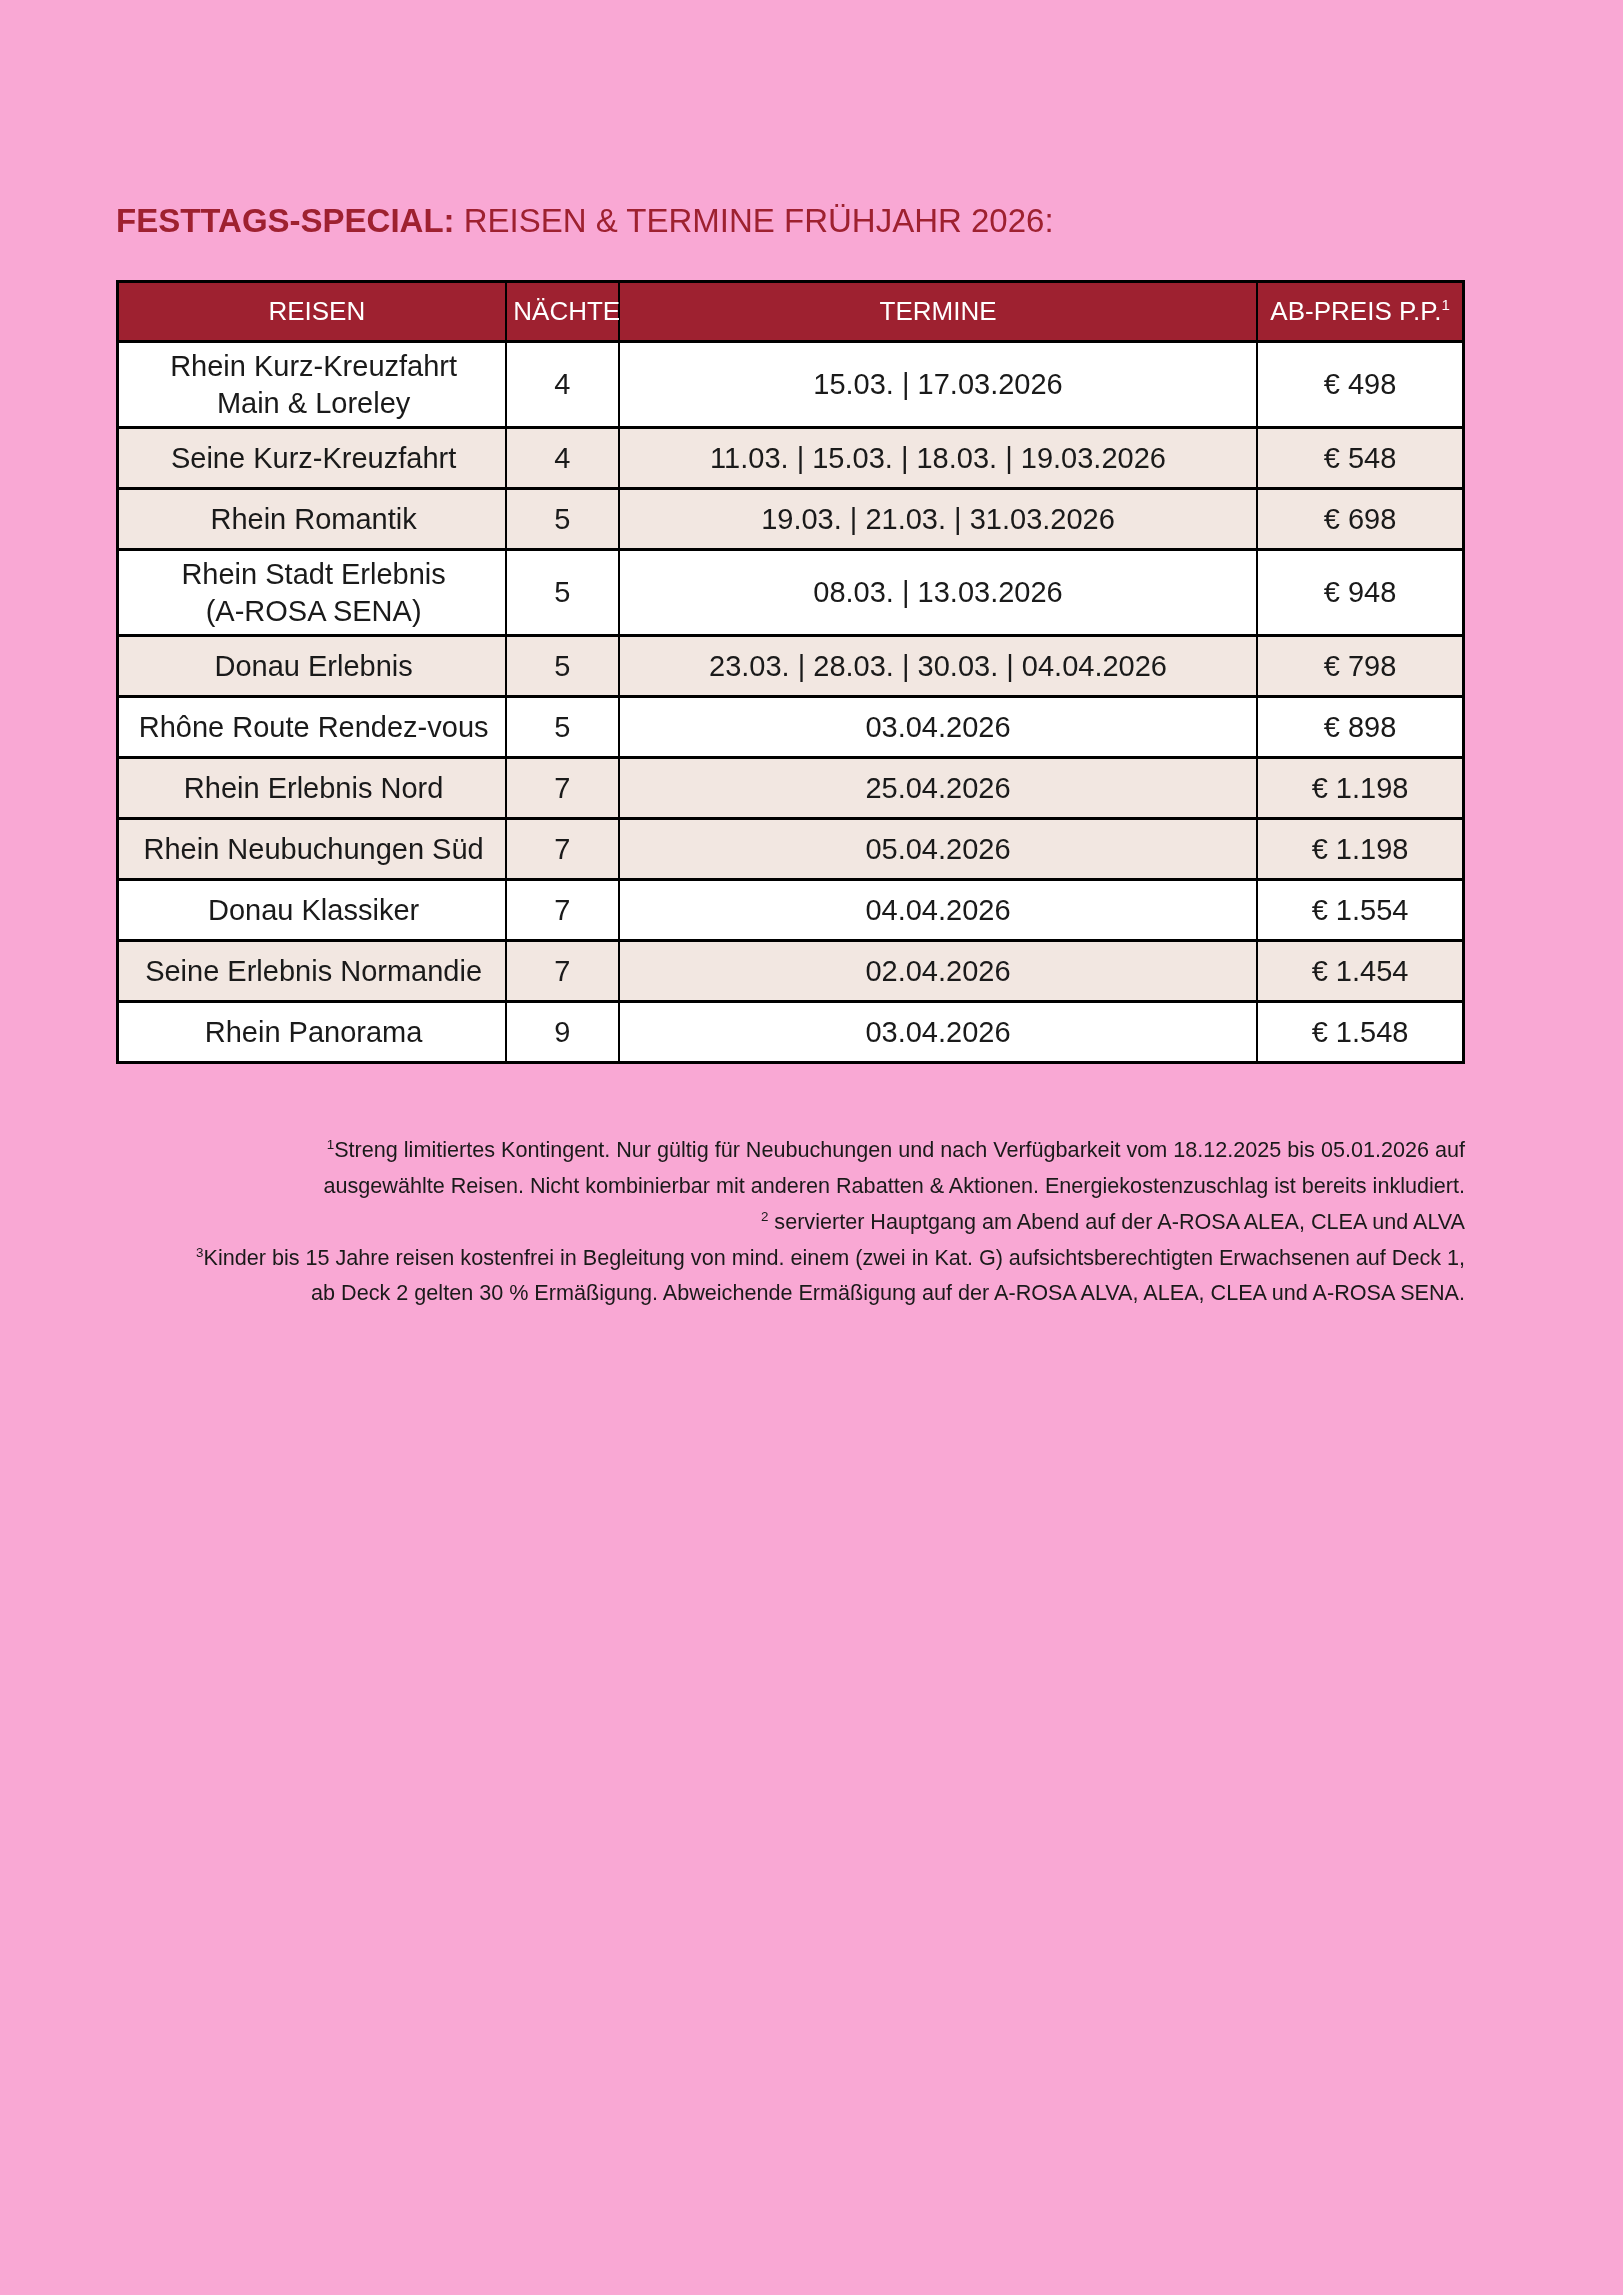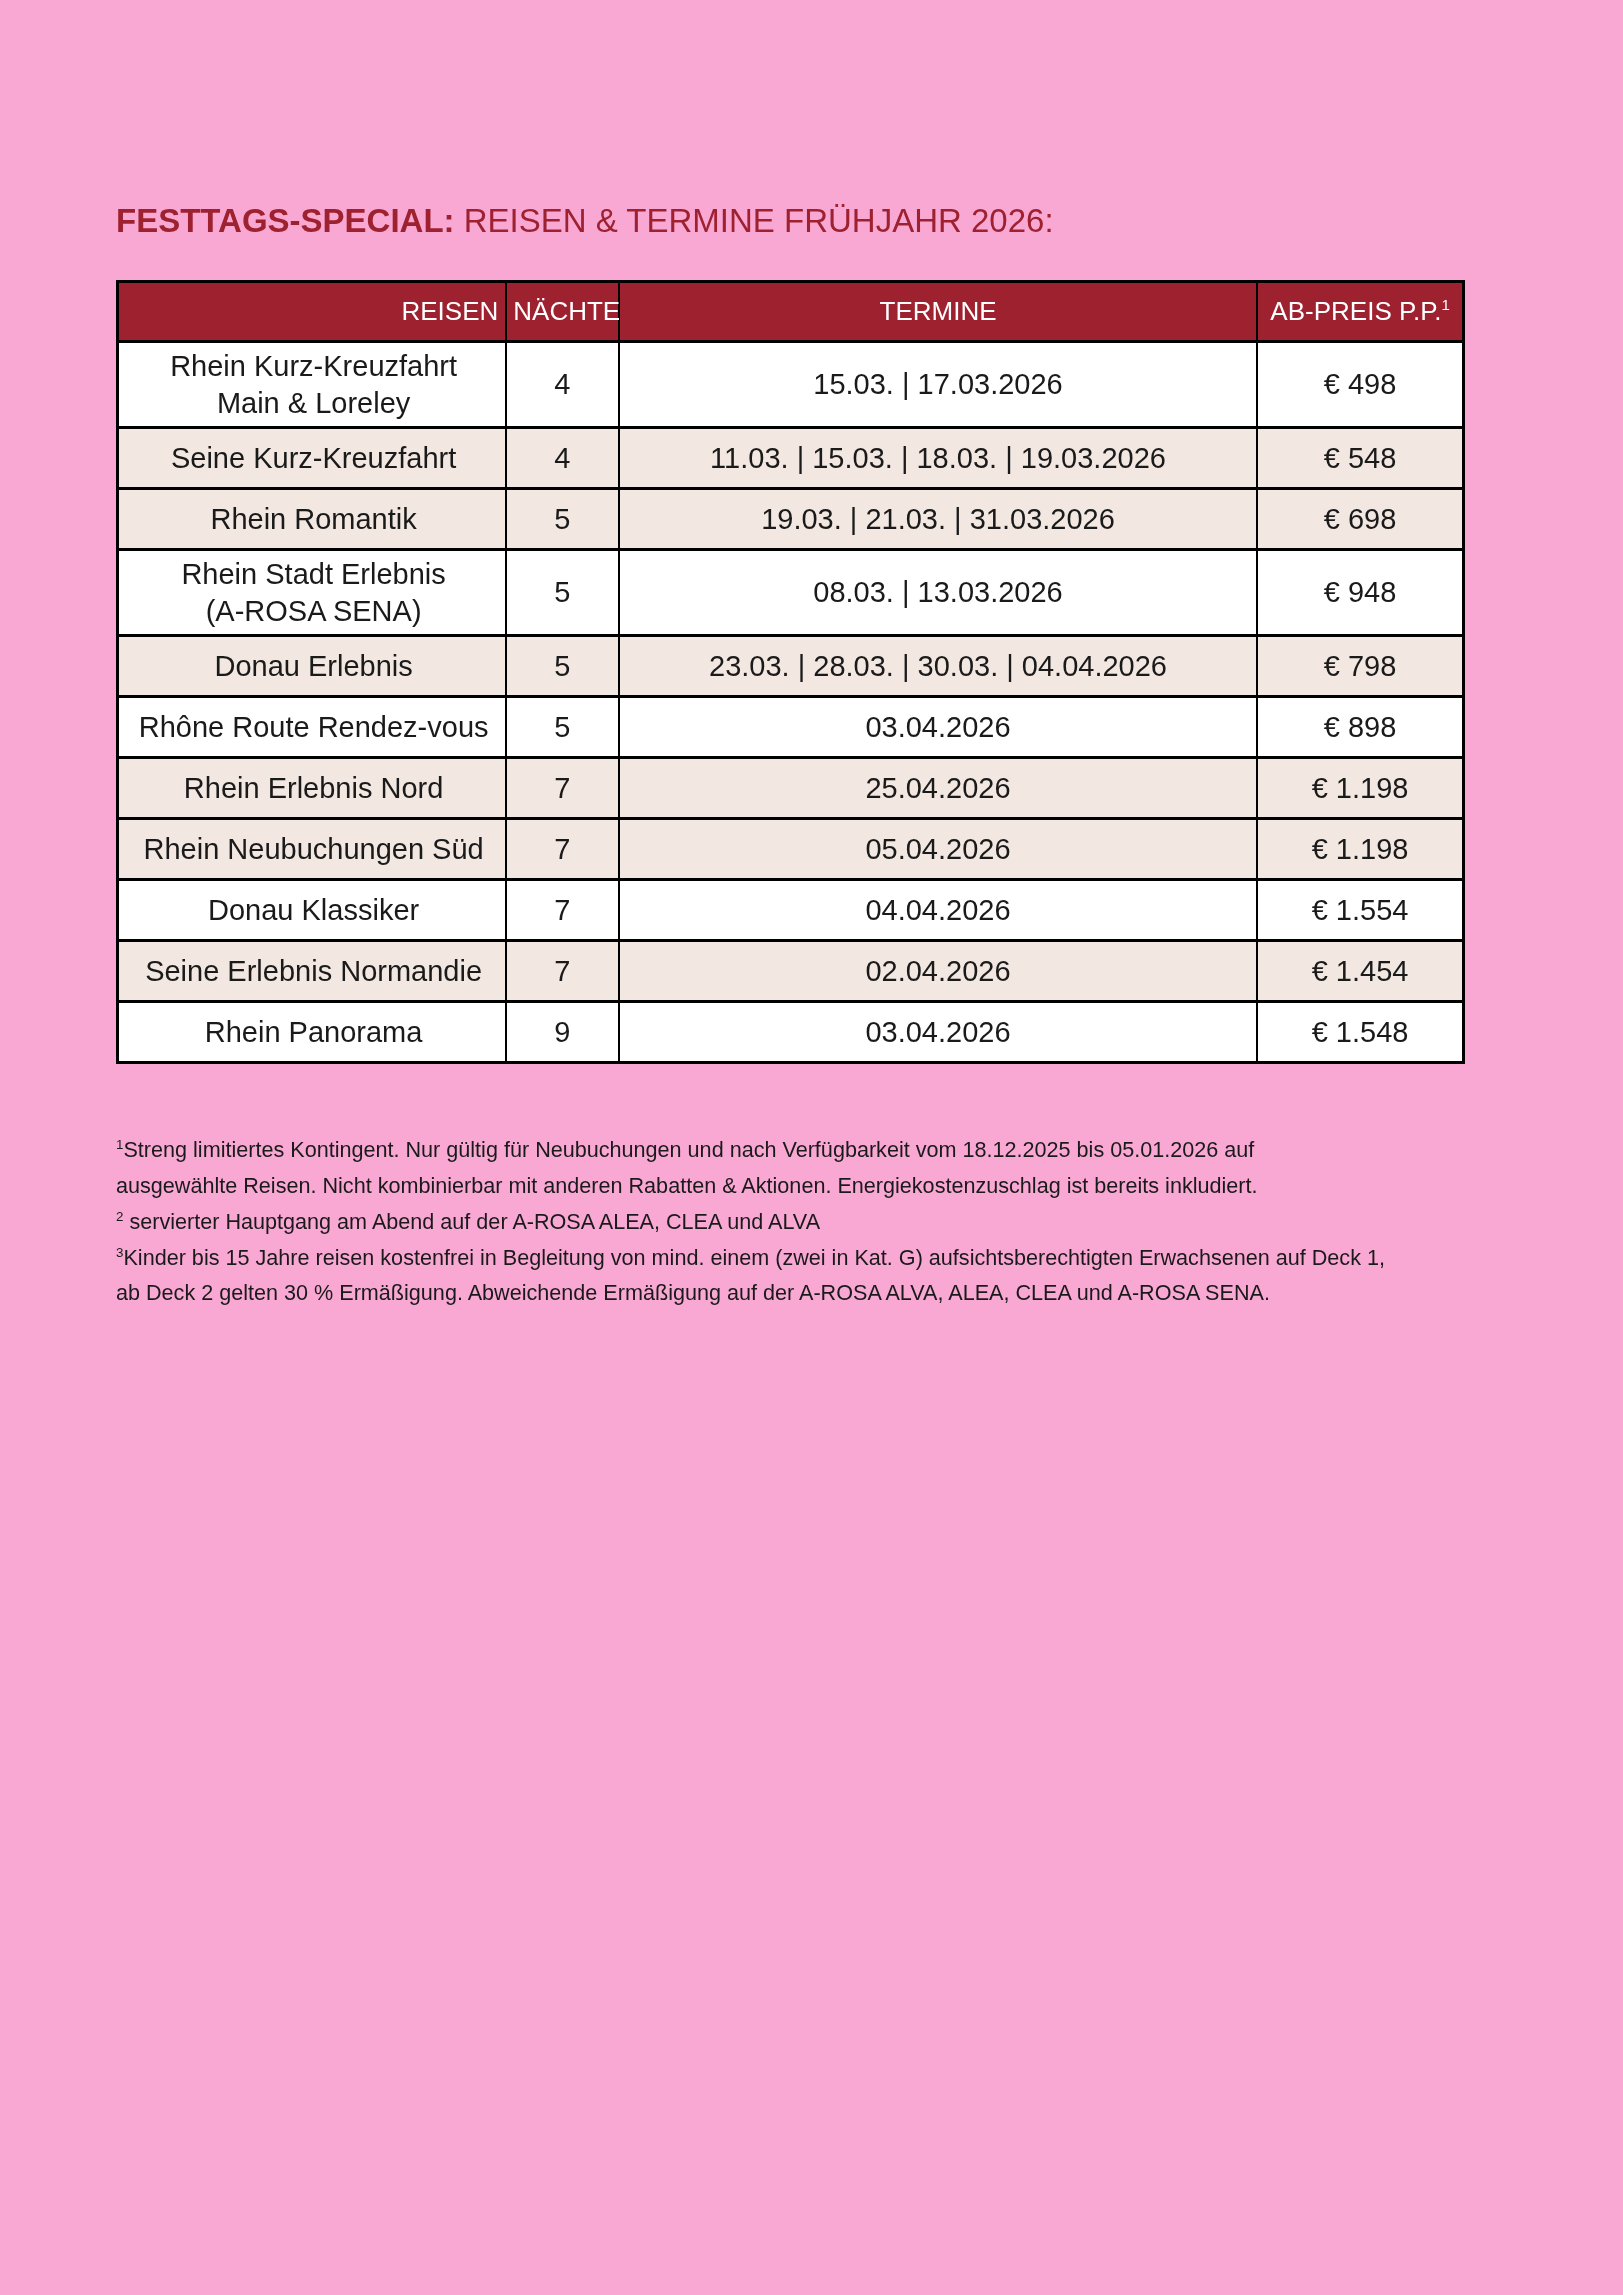--- a/index.html
+++ b/index.html
@@ -48,21 +48,21 @@
   }
   thead th {
     background: var(--brand-red, #9e2130);
     color: var(--header-text, #ffffff);
     font-weight: 400;
     font-size: 26px;
     height: 60px;
     padding: 0 6.5px;
   }
   thead th.c-name {
-    text-align: right;
+    text-align: center;
     padding-left: 16.4px;
   }
   thead sup {
     font-size: 58%;
     vertical-align: super;
     line-height: 0;
   }
   tbody td {
     font-size: 29px;
     height: 61px;
@@ -75,20 +75,21 @@
     padding: 5.2px 13px 5.2px 16.4px;
     white-space: pre-line;
     line-height: 1.25;
   }
   tr.alt td { background: var(--row-alt, #f2e7e1); }
   
   .footnotes {
     margin-top: 68px;
     font-size: 21.6px;
     line-height: 1.66;
+    text-align: right;
   }
   .footnote { margin: 0; }
   .footnote sup {
     font-size: 62%;
     vertical-align: super;
     line-height: 0;
   }
   .fn-text { white-space: pre-line; }
 </style>
 </head>

